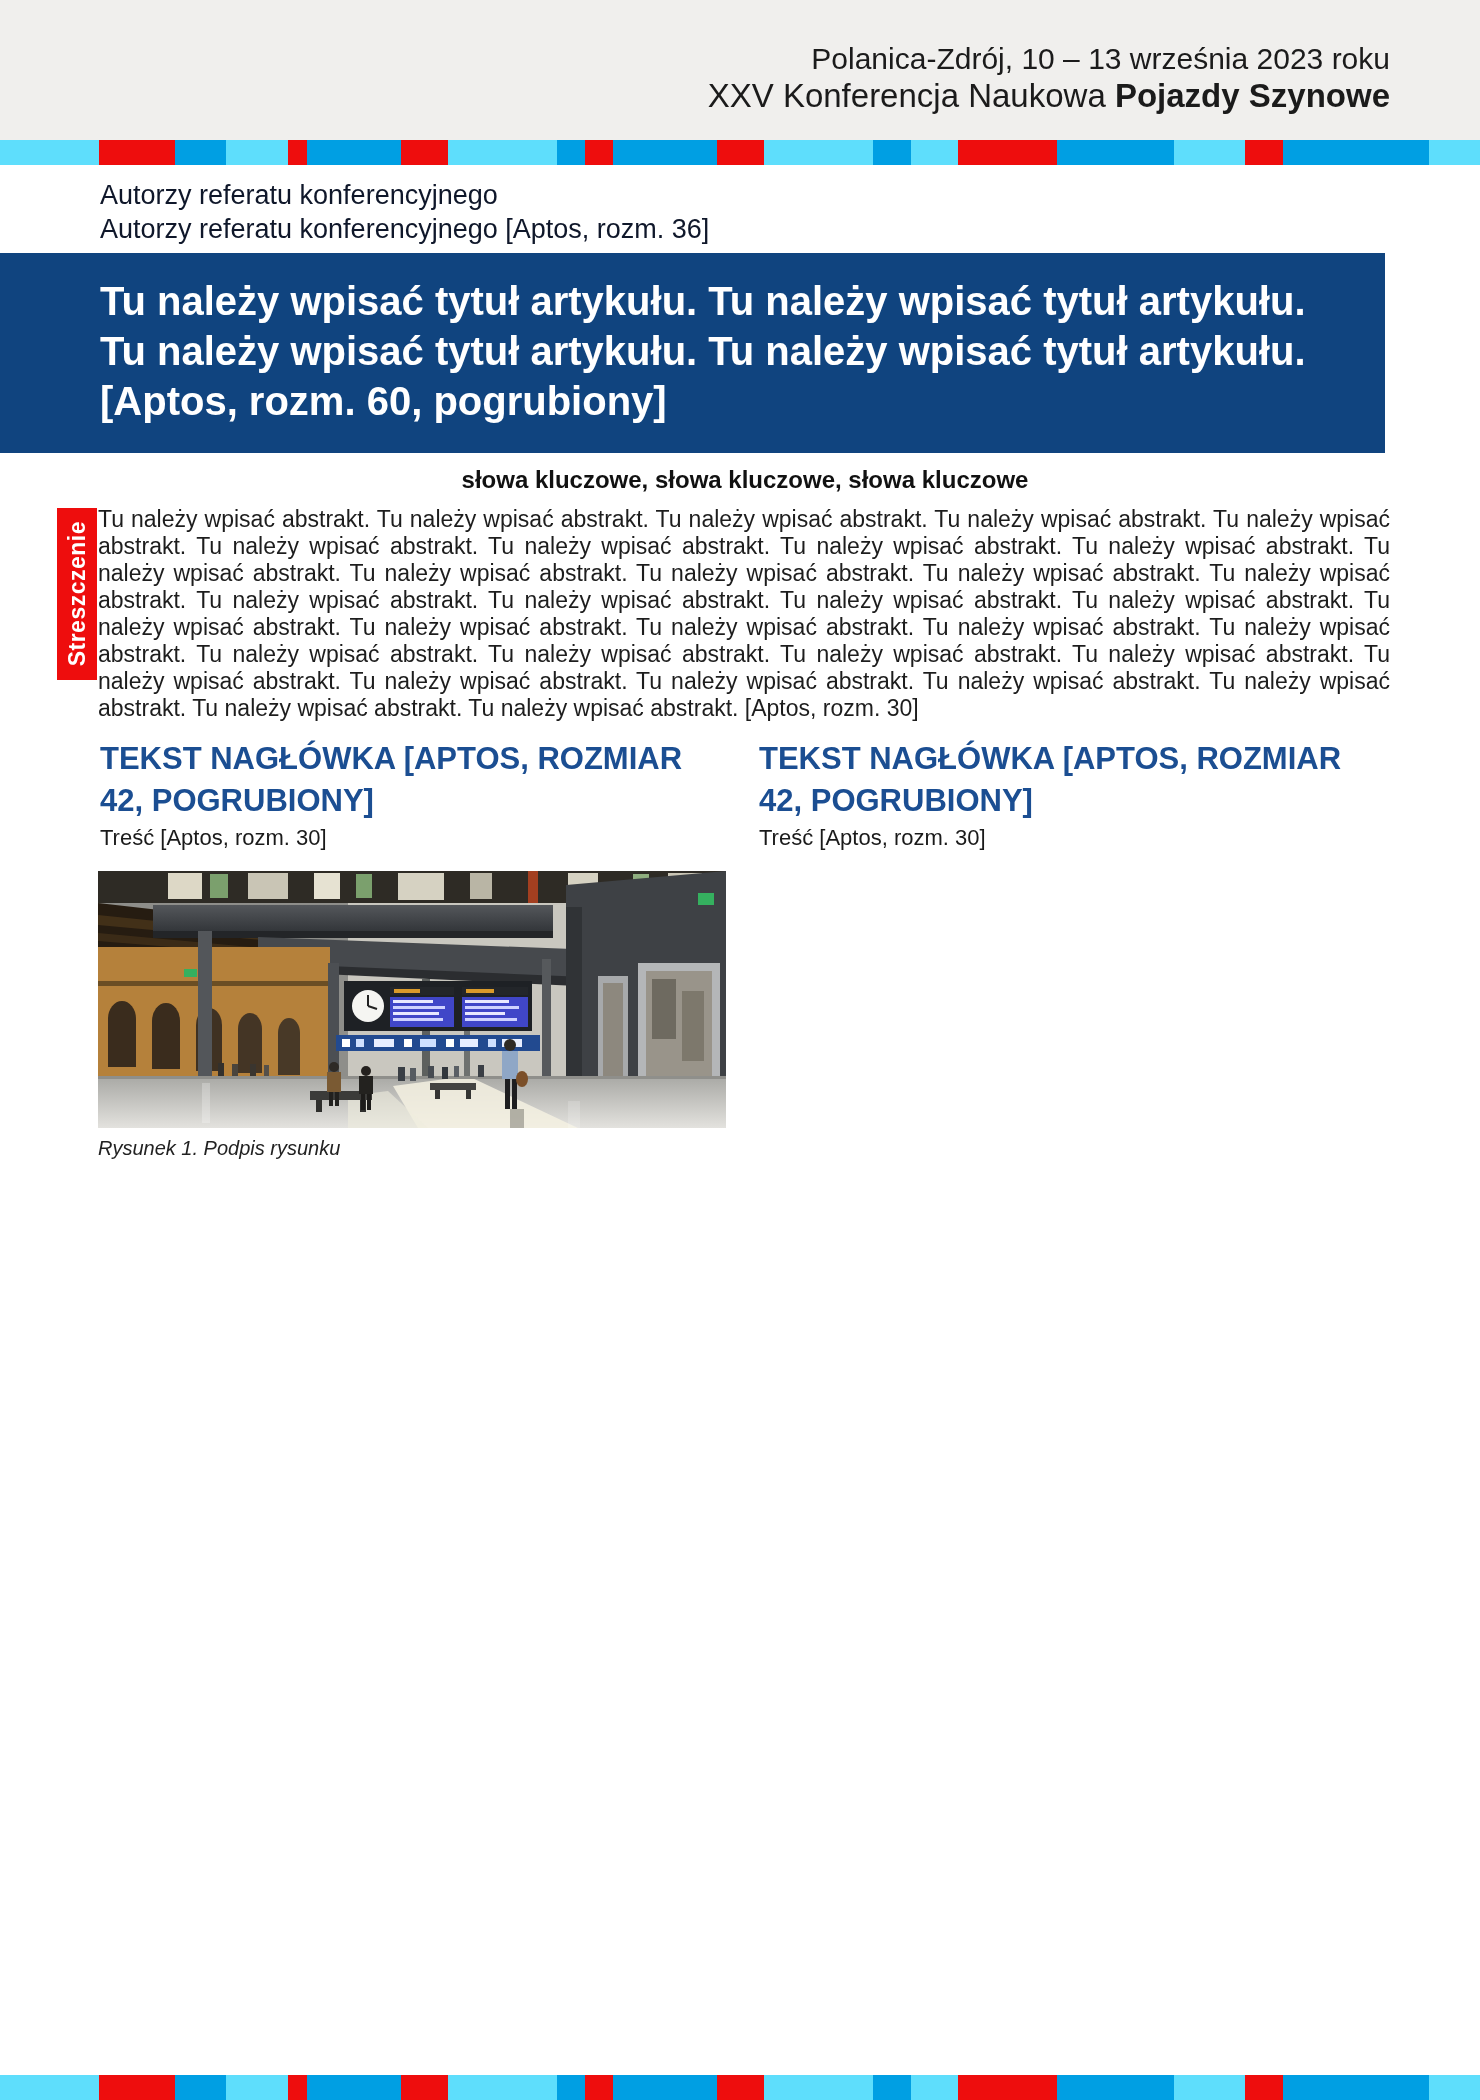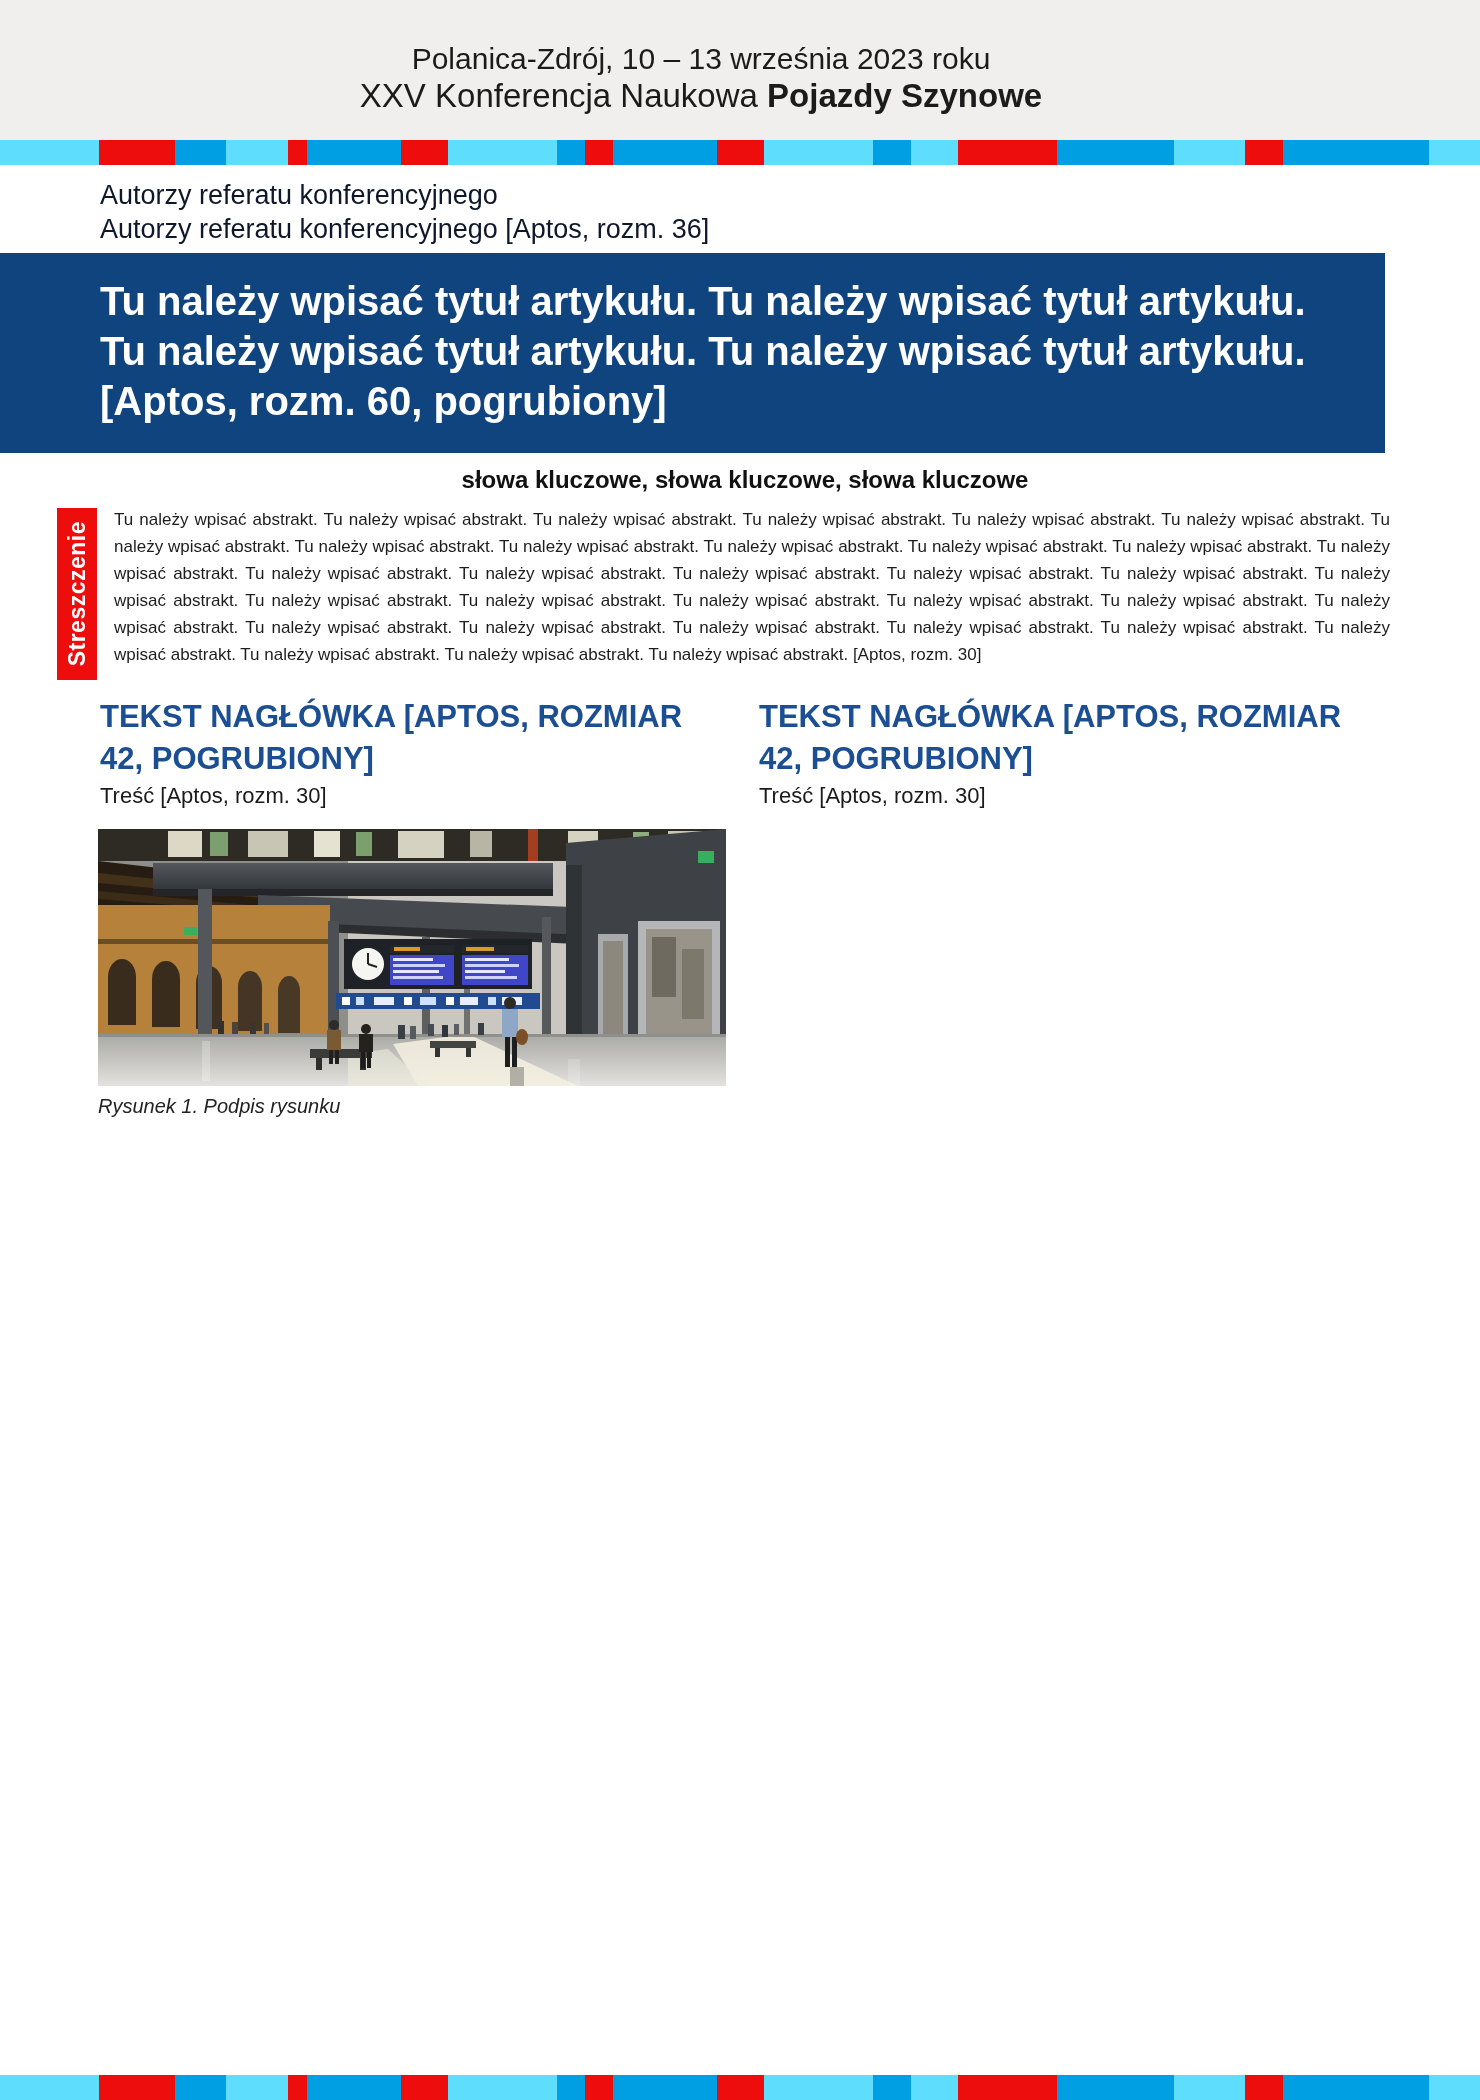--- a/index.html
+++ b/index.html
@@ -3,21 +3,21 @@
 <meta charset="utf-8">
 <style>
   * { box-sizing: border-box; margin: 0; padding: 0; }
   body { margin: 0; background: #888; }
   .page {
     width: 1480px; height: 2100px; position: relative;
     background: #ffffff; overflow: hidden;
     font-family: "Liberation Sans", sans-serif; color: #1c1c1c;
   }
   
-  .header-band { height: 140px; padding: 40px 90px 0 12px; text-align: center; }
+  .header-band { height: 140px; padding: 40px 90px 0 12px; text-align: right; }
   .hdr-line1 { font-size: 30px; line-height: 37px; color: #1b1b1b; }
   .hdr-line2 { font-size: 33px; line-height: 38px; color: #1b1b1b; }
   .hdr-line2 b { font-weight: bold; }
   
   .stripe { display: flex; height: 25px; width: 100%; }
   .stripe-bottom { position: absolute; left: 0; right: 0; bottom: 0; }
   
   .authors { padding: 13px 0 0 100px; font-size: 27px; line-height: 34px; color: #0f172a; }
   
   .title-block {
@@ -35,22 +35,22 @@
   .abstract-label {
     flex: 0 0 40px; height: 172px; margin-top: 2px;
     display: flex; align-items: center; justify-content: center;
   }
   .abstract-label span {
     writing-mode: vertical-rl; transform: rotate(180deg);
     color: #fff; font-weight: bold; font-size: 23px; letter-spacing: .5px;
     white-space: nowrap;
   }
   .abstract-text {
-    margin-left: 17px; flex: 1 1 auto;
-    font-size: 17px; line-height: 27px; text-align: justify; color: #1d1d1d;
+    margin-left: 1px; flex: 1 1 auto;
+    font-size: 23px; line-height: 27px; text-align: justify; color: #1d1d1d;
   }
   
   .columns { margin: 16px 90px 0 100px; display: flex; gap: 28px; }
   .column { flex: 1 1 0; }
   .section-heading { color: #1b4e92; font-weight: bold; font-size: 31px; line-height: 42px; }
   .section-body { margin-top: 3px; font-size: 22px; color: #1a1a1a; }
   
   .figure { margin: 20px 0 0 98px; width: 628px; }
   .figure svg { display: block; width: 628px; height: 257px; }
   .figure-caption { margin-top: 9px; font-style: italic; font-size: 20px; color: #222; }

